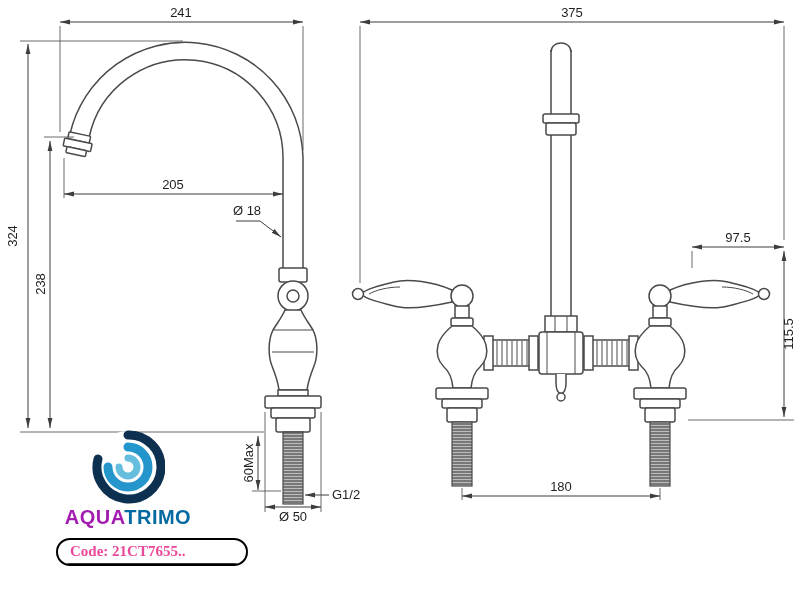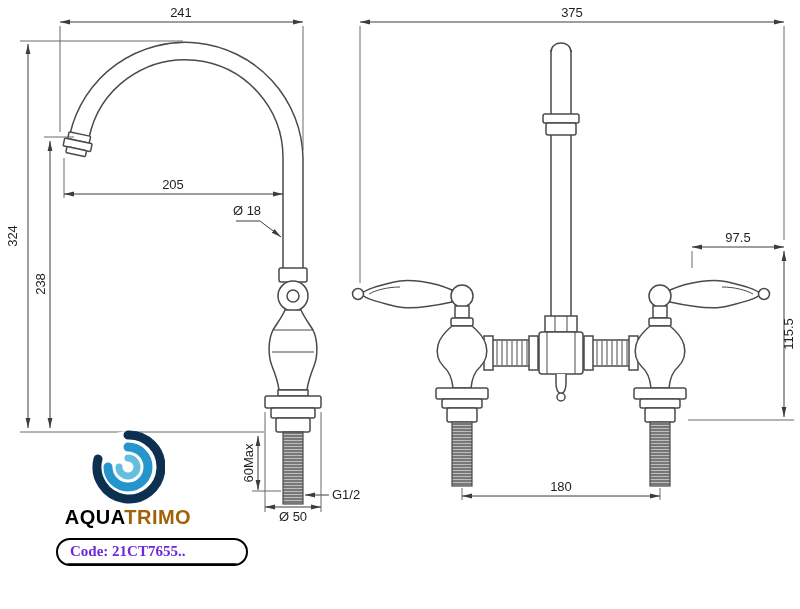--- a/index.html
+++ b/index.html
@@ -13,27 +13,27 @@
   .thin{stroke-width:1;}
   .dim{stroke:#3d3d3d;stroke-width:1;}
   .ext{stroke:#5a5a5a;stroke-width:0.9;}
   .lead{stroke:#3d3d3d;stroke-width:1;fill:none;}
   .dim-label{font:13px "Liberation Sans", sans-serif;fill:#1f1f1f;stroke:none;text-anchor:middle;}
   .dim-label.start{text-anchor:start;}
   
   .logo{position:absolute;left:58px;top:430px;width:140px;text-align:center;}
   .logo-mark{display:block;margin:0 auto;}
   .logo-text{font-weight:bold;font-size:20px;letter-spacing:0.5px;margin-top:2px;}
-  .logo-text .aqua{color:#000000;}
-  .logo-text .trimo{color:#a16207;}
+  .logo-text .aqua{color:#a21caf;}
+  .logo-text .trimo{color:#0369a1;}
   
   .titleblock{
     position:absolute;left:56px;top:538px;width:188px;background:#fff;
     border:2px solid #000;border-radius:14px;overflow:hidden;
-    font-family:"Liberation Serif", serif;font-size:15px;font-weight:bold;color:#6d28d9;
+    font-family:"Liberation Serif", serif;font-size:15px;font-weight:bold;color:#ec4899;
   }
   .tb-row{padding:3px 12px;}
   .tb-row:first-child{border-bottom:1px solid #333;}
 </style>
 </head>
 <body>
 
 <svg class="drawing" width="800" height="609" viewBox="0 0 800 609" xmlns="http://www.w3.org/2000/svg">
   <defs>
     <marker id="arr" viewBox="0 0 10 10" refX="10" refY="5" markerWidth="10" markerHeight="10" orient="auto-start-reverse">

